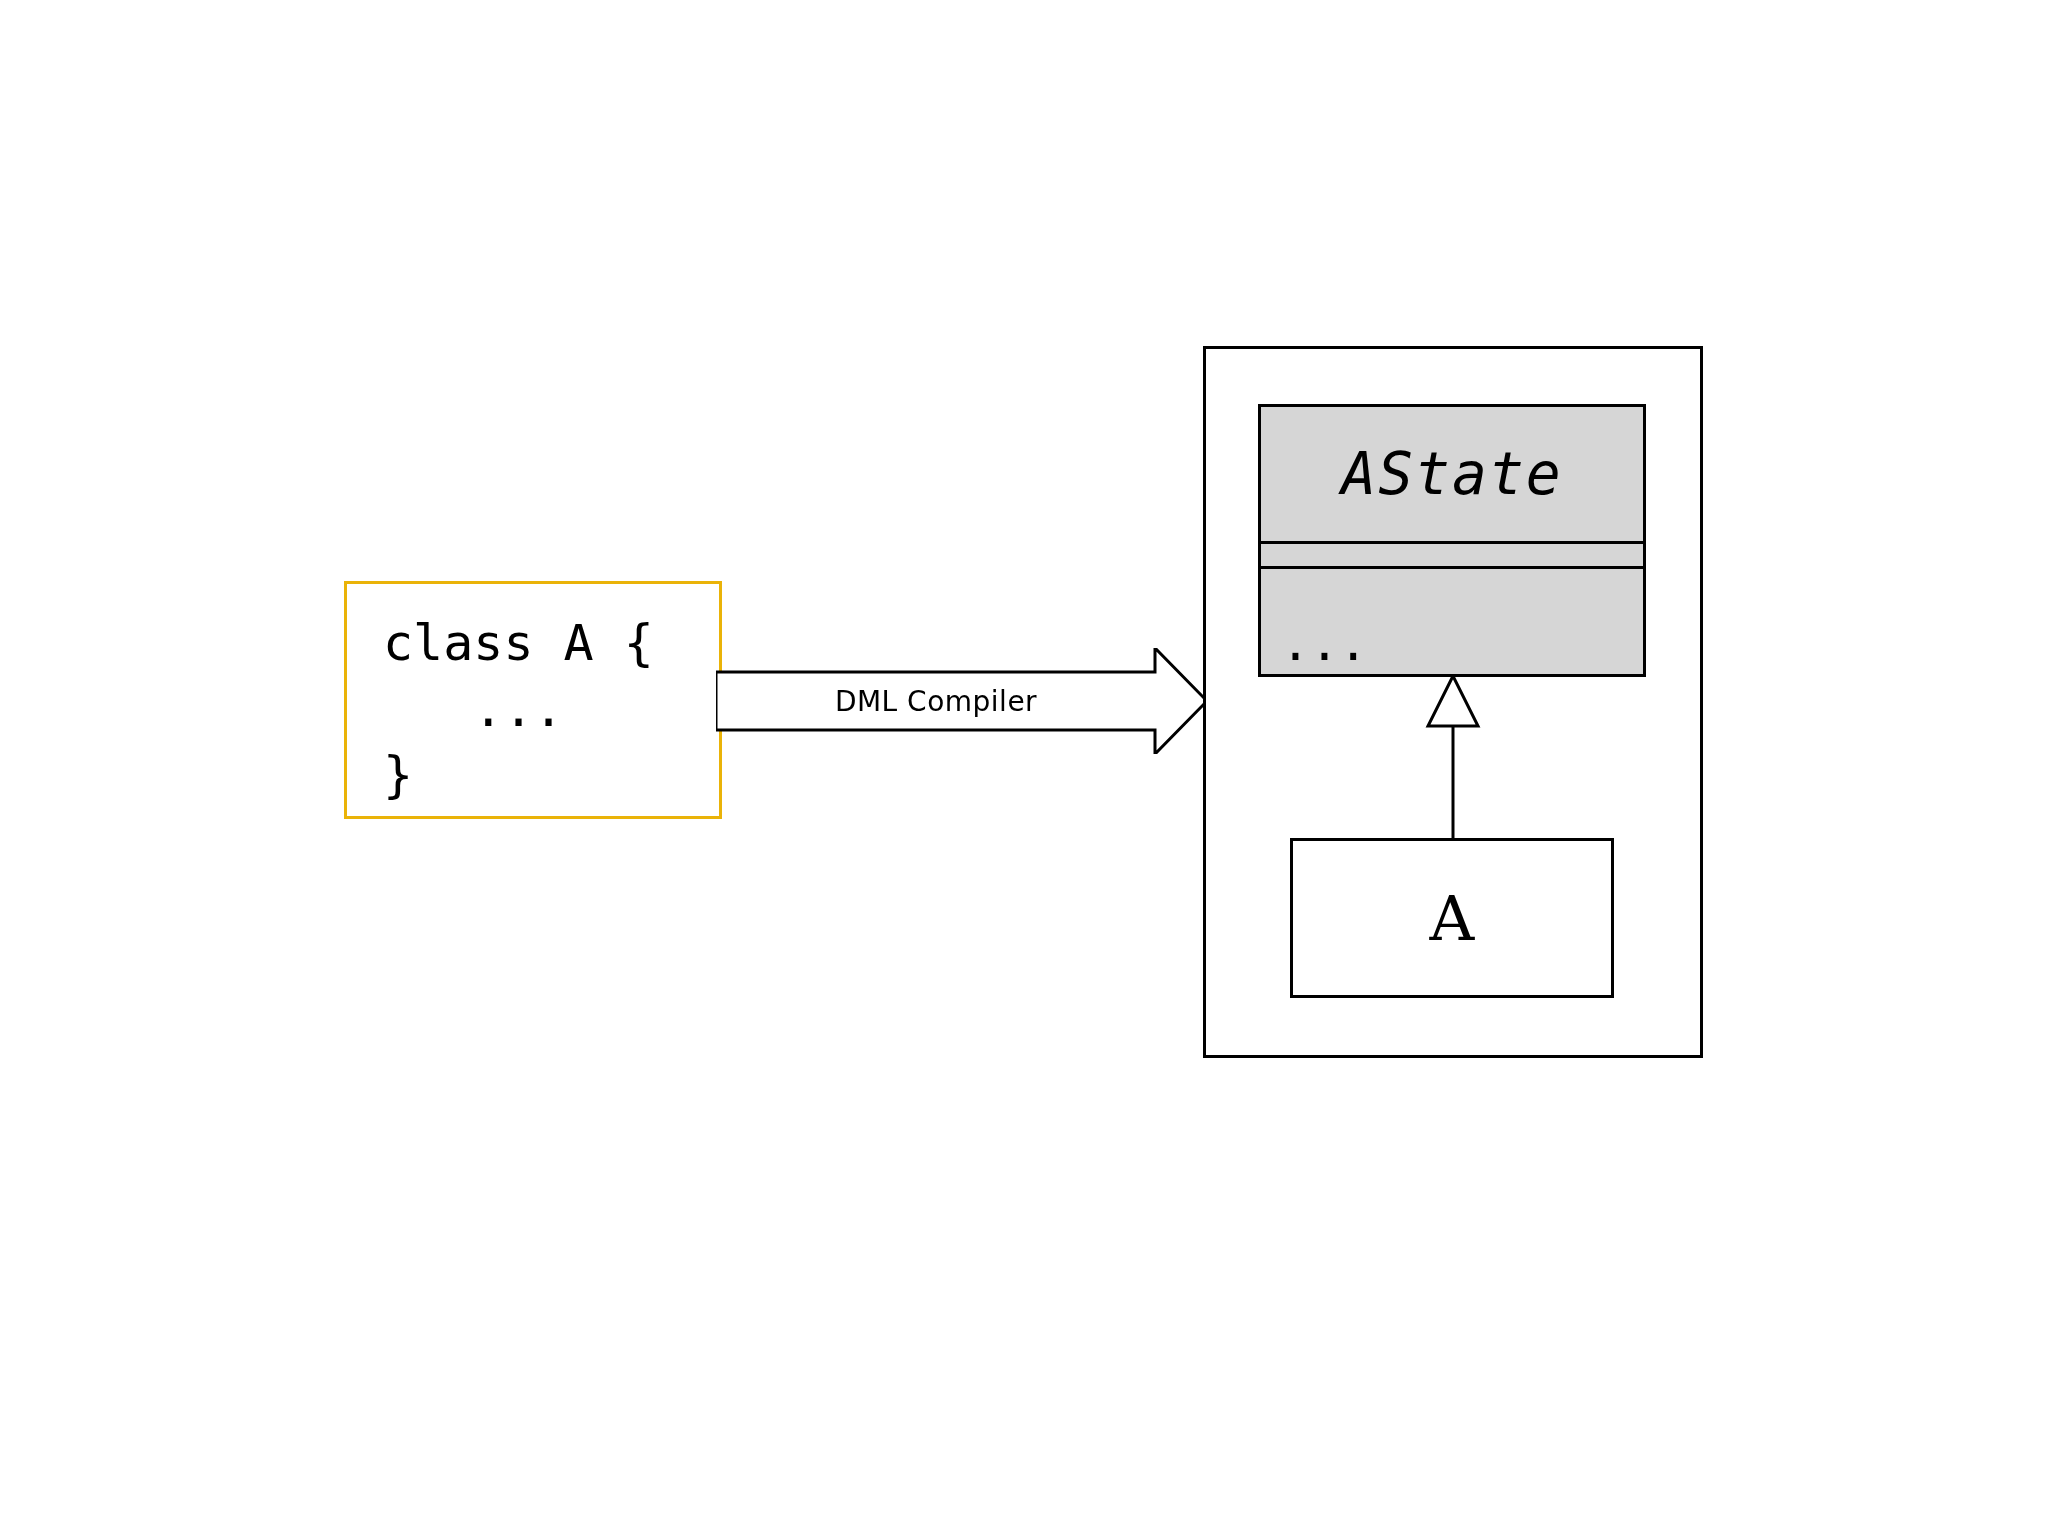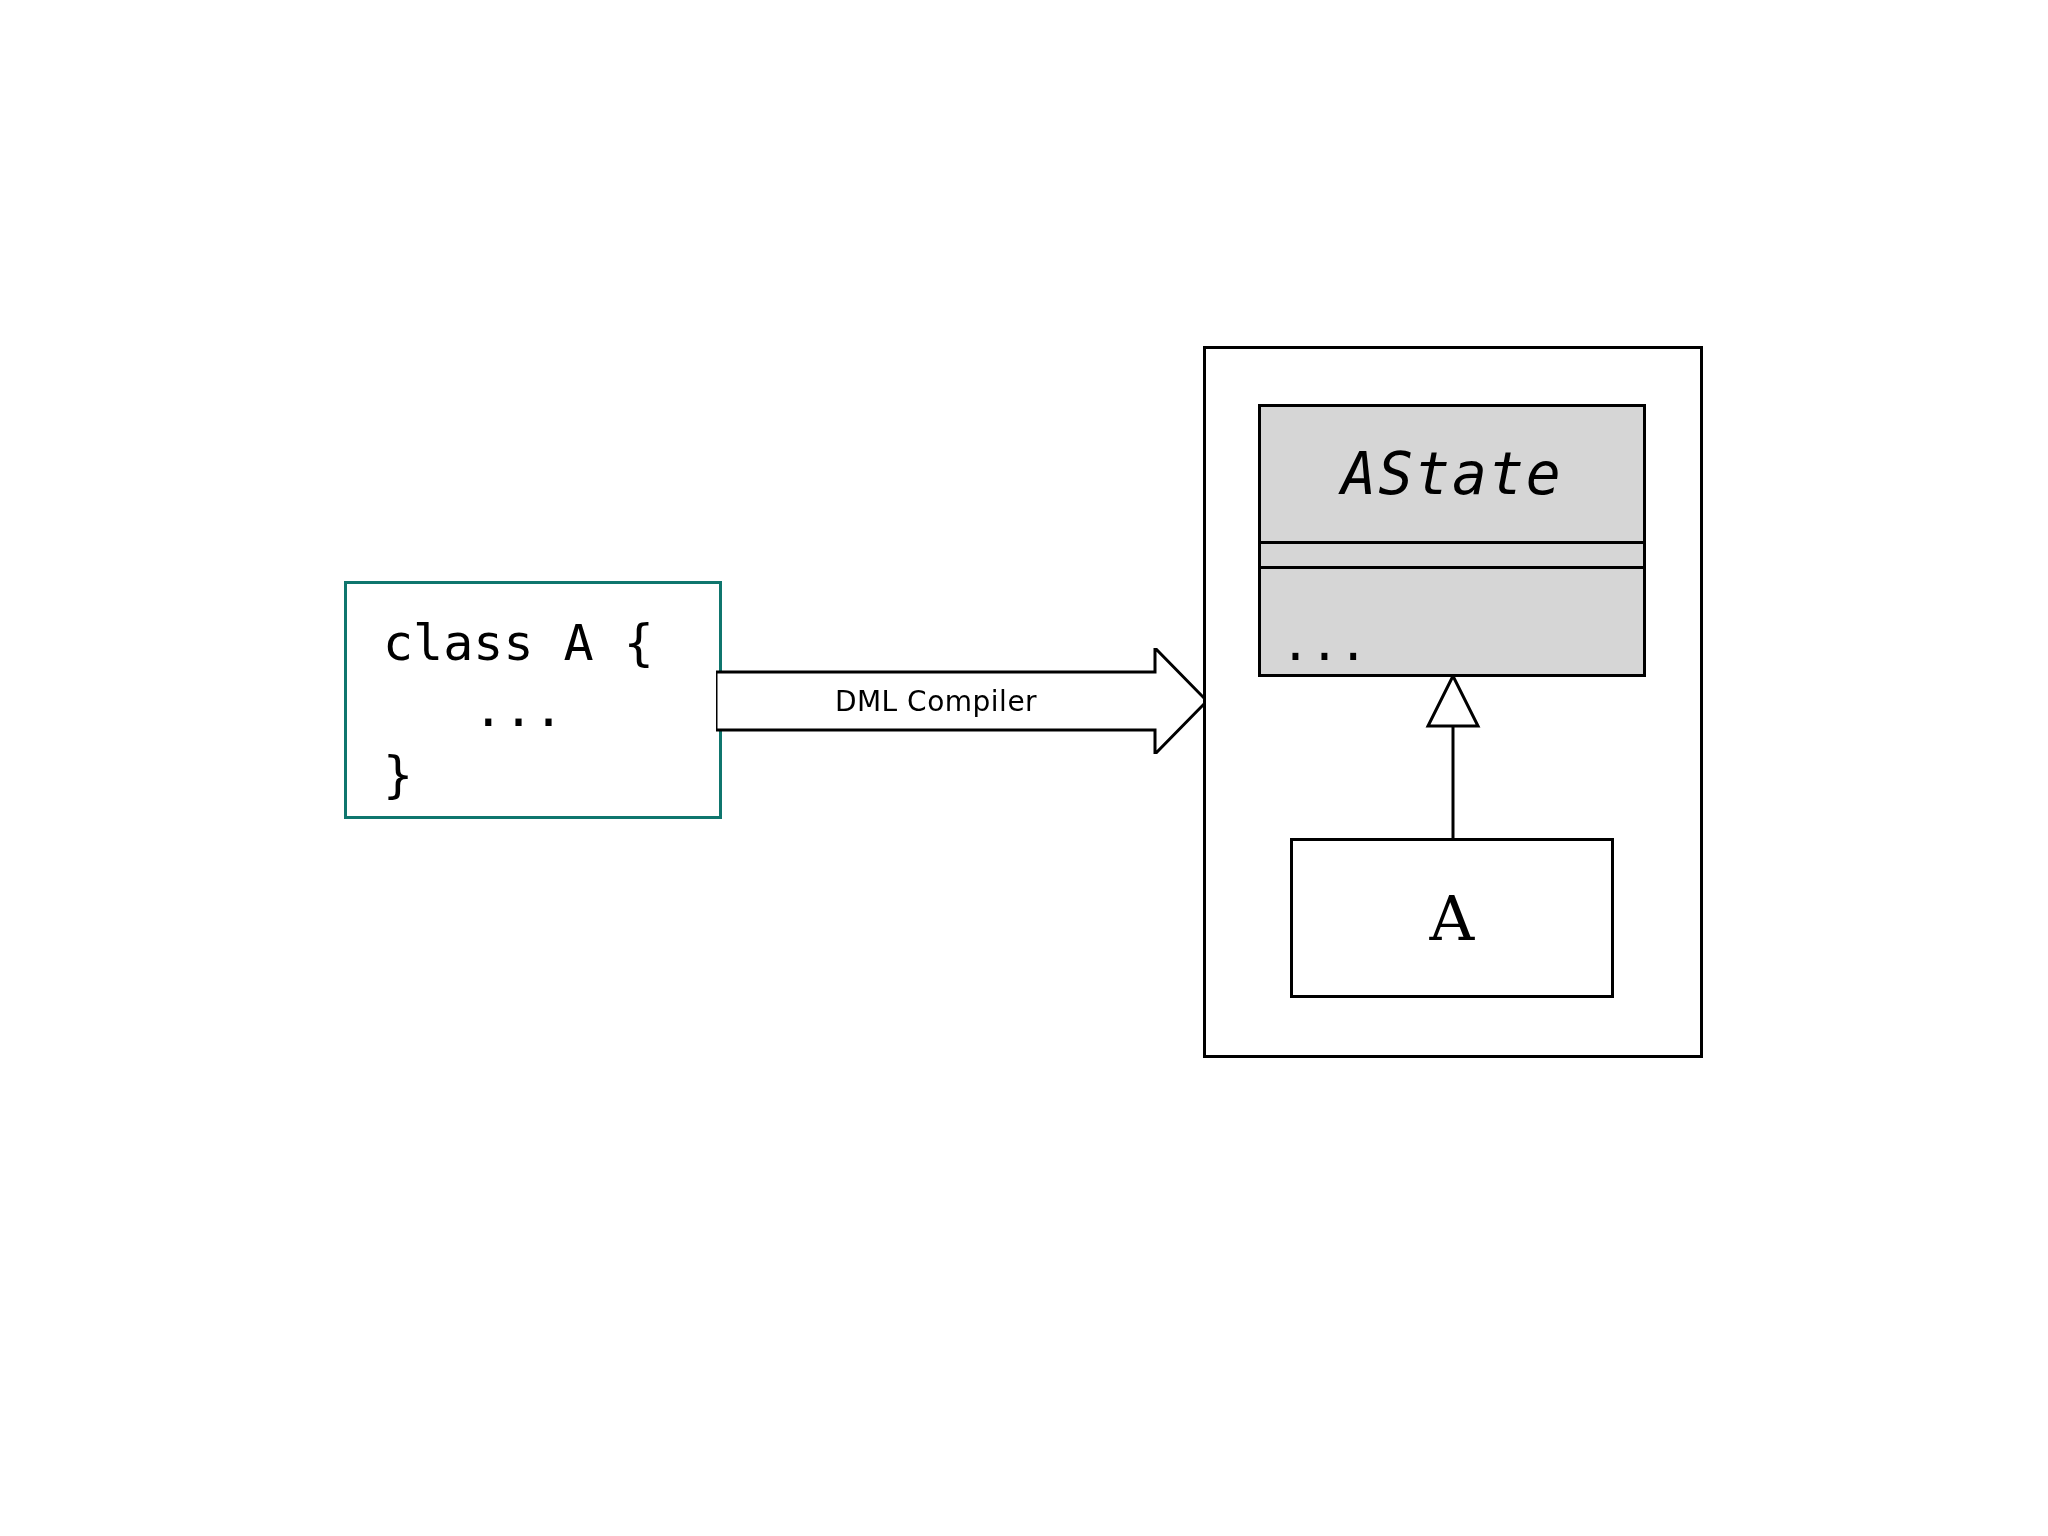--- a/index.html
+++ b/index.html
@@ -22,21 +22,21 @@
   }
 
   
   .code-box {
     position: absolute;
     left: 344px;
     top: 581px;
     width: 378px;
     height: 238px;
     box-sizing: border-box;
-    border: 3px solid #0f766e;
+    border: 3px solid #eab308;
     background: #ffffff;
   }
   .code-text {
     position: absolute;
     left: 36px;
     top: 26px;
     font-family: "DejaVu Sans Mono", "Liberation Mono", monospace;
     font-size: 50px;
     line-height: 66px;
     color: #000000;

